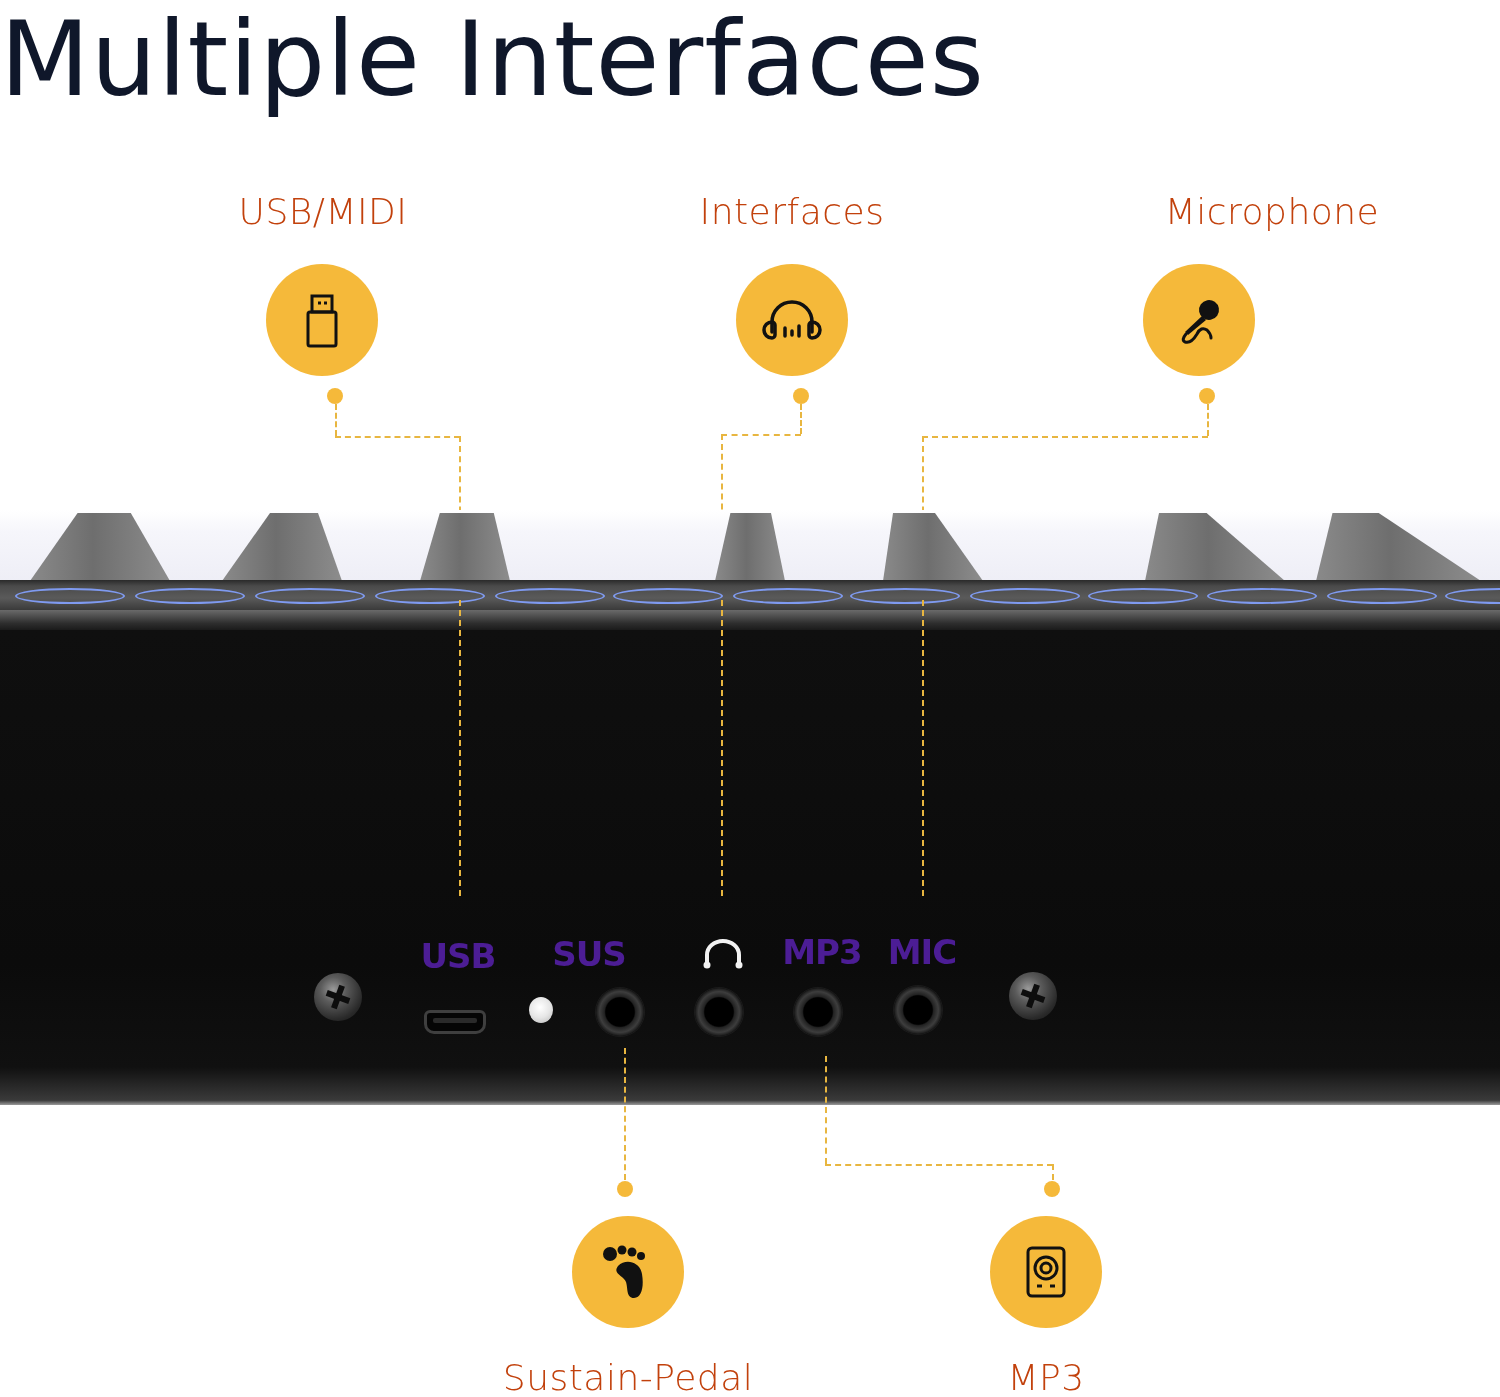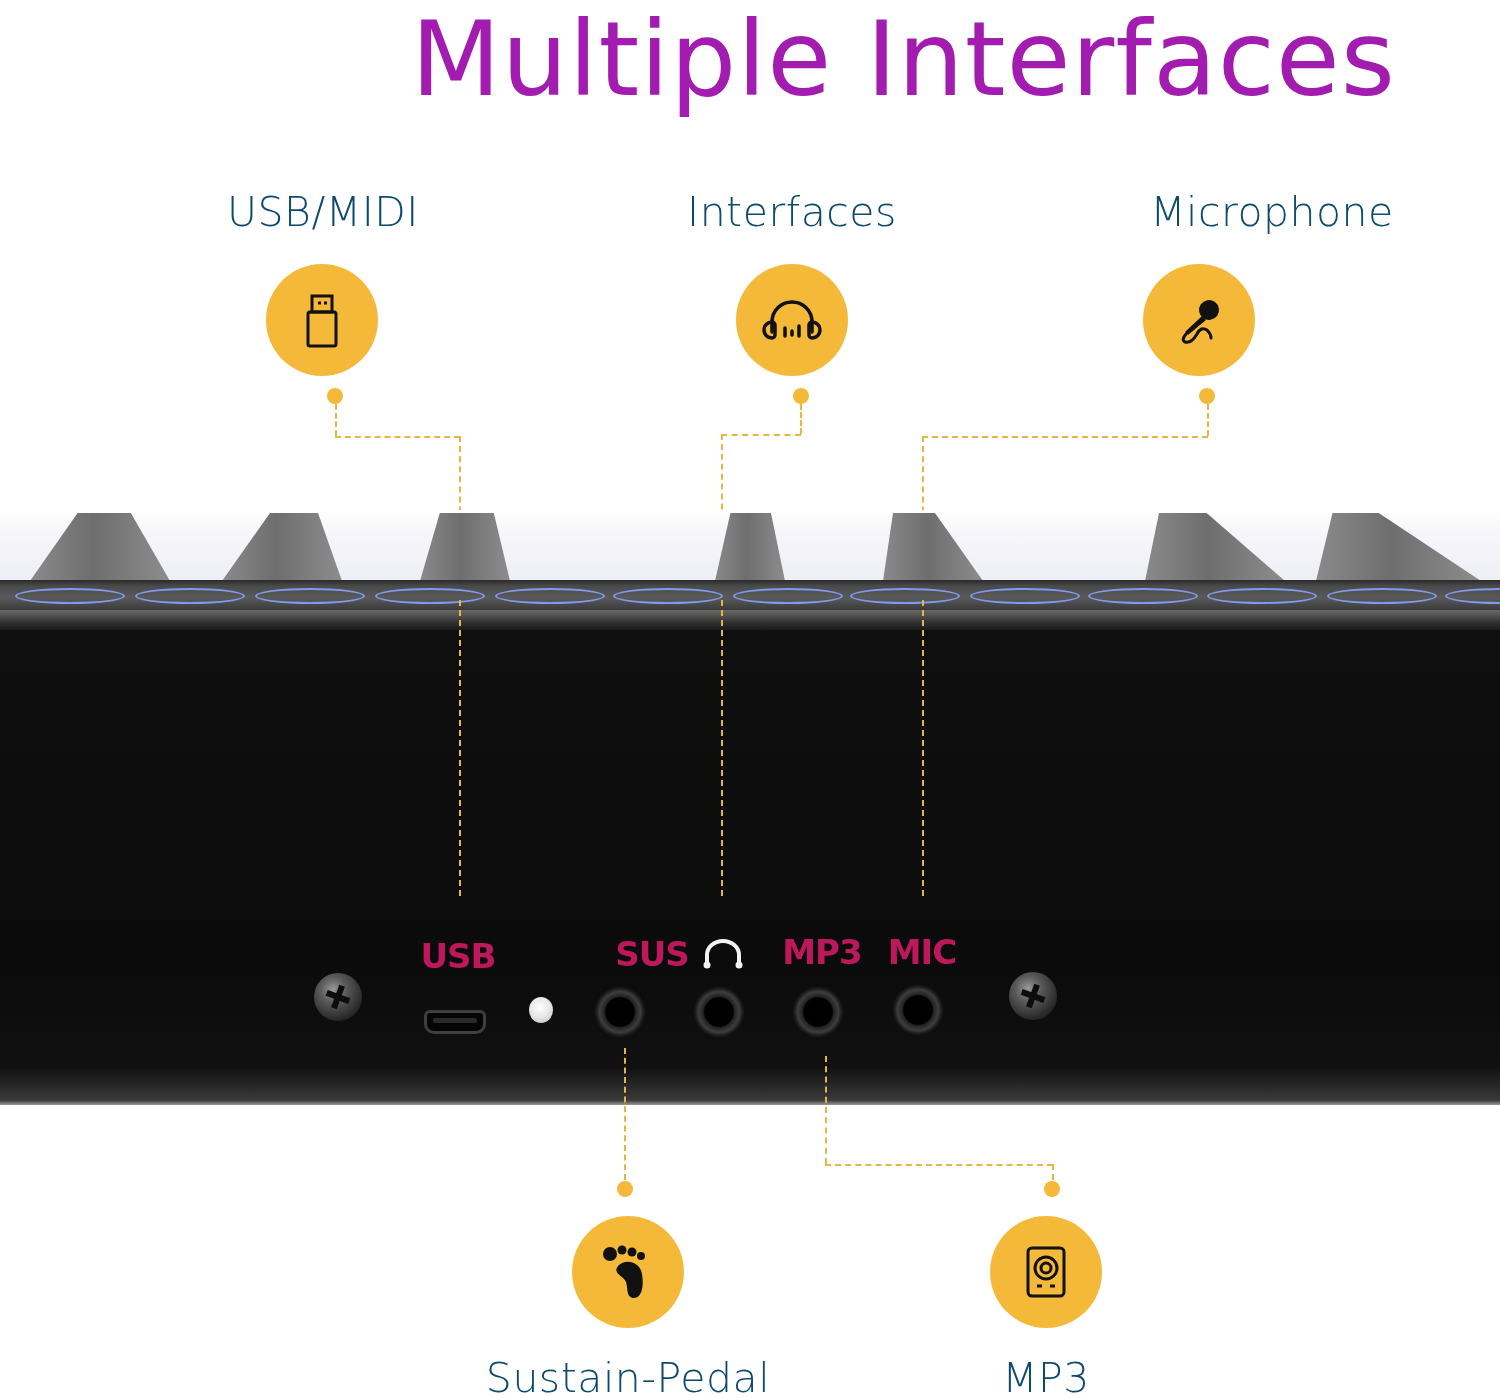--- a/index.html
+++ b/index.html
@@ -1,29 +1,29 @@
 <!DOCTYPE html>
 <html><head>
   <meta charset="utf-8">
   <style>
     * { margin: 0; padding: 0; box-sizing: border-box; }
     html, body { width: 1500px; height: 1397px; overflow: hidden; background: #ffffff; }
     body { position: relative; font-family: "DejaVu Sans", sans-serif; }
 
     .title {
       position: absolute; left: 0; top: 0; width: 1396px; height: 125px;
-      text-align: right; color: #a21caf;
+      text-align: left; color: #0f172a;
       font-family: "DejaVu Sans", sans-serif; font-weight: 400;
       font-size: 104px; line-height: 118px; letter-spacing: 1px;
     }
 
     .label {
-      position: absolute; color: #0c4a6e;
+      position: absolute; color: #c2410c;
       font-family: "DejaVu Sans", sans-serif; font-weight: 300;
-      font-size: 41px; line-height: 48px; white-space: nowrap;
+      font-size: 36px; line-height: 48px; white-space: nowrap;
       transform: translateX(-50%);
       letter-spacing: 0.5px;
     }
 
     .badge {
       position: absolute; width: 112px; height: 112px; border-radius: 50%;
       background: #f5b93a; display: flex; align-items: center; justify-content: center;
       transform: translate(-50%, -50%);
     }
     .badge svg { width: 64px; height: 64px; }
@@ -57,21 +57,21 @@
     .panel-lip {
       position: absolute; left: 0; top: 610px; width: 1500px; height: 22px;
       background: linear-gradient(180deg, #6a6a6a 0%, #2e2e2e 60%, #151515 100%);
     }
     .panel {
       position: absolute; left: 0; top: 630px; width: 1500px; height: 475px;
       background: linear-gradient(180deg, #0f0f0f 0%, #0b0b0b 70%, #101010 92%, #3a3a3a 99%, #9a9a9a 100%);
     }
 
     .port-label {
-      position: absolute; color: #be185d; font-family: "DejaVu Sans", sans-serif;
+      position: absolute; color: #4c1d95; font-family: "DejaVu Sans", sans-serif;
       font-weight: 700; font-size: 34px; line-height: 36px; transform: translateX(-50%);
       letter-spacing: -1px; white-space: nowrap;
     }
     .jack {
       position: absolute; width: 48px; height: 48px; border-radius: 50%;
       background: radial-gradient(circle, #000 0 42%, #222 46%, #3d3d3d 60%, #141414 72%, #2a2a2a 100%);
       transform: translate(-50%, -50%);
       box-shadow: 0 0 0 1px #1c1c1c;
     }
     .screw {
@@ -176,21 +176,21 @@
 <div class="touch-pad" style="left:1500px;"></div>
 
 <div class="panel-lip"></div>
 <div class="panel"></div>
 
 <div class="dash-v" style="left:459px; top:600px; height:296px;"></div>
 <div class="dash-v" style="left:721px; top:600px; height:296px;"></div>
 <div class="dash-v" style="left:922px; top:600px; height:296px;"></div>
 
 <div class="port-label" style="left:458px; top:938px;">USB</div>
-<div class="port-label" style="left:652px; top:936px;">SUS</div>
+<div class="port-label" style="left:589px; top:936px;">SUS</div>
 <svg class="hp-glyph" viewBox="0 0 42 32">
   <path d="M5 27 V17 A16 14 0 0 1 37 17 V27" fill="none" stroke="#f2f2f2" stroke-width="4"></path>
   <circle cx="5" cy="27" r="3.5" fill="#f2f2f2"></circle>
   <circle cx="37" cy="27" r="3.5" fill="#f2f2f2"></circle>
 </svg>
 <div class="port-label" style="left:822px; top:934px;">MP3</div>
 <div class="port-label" style="left:922px; top:934px;">MIC</div>
 
 <div class="screw" style="left:338px; top:997px;">
     <div class="screw-cross"></div>

